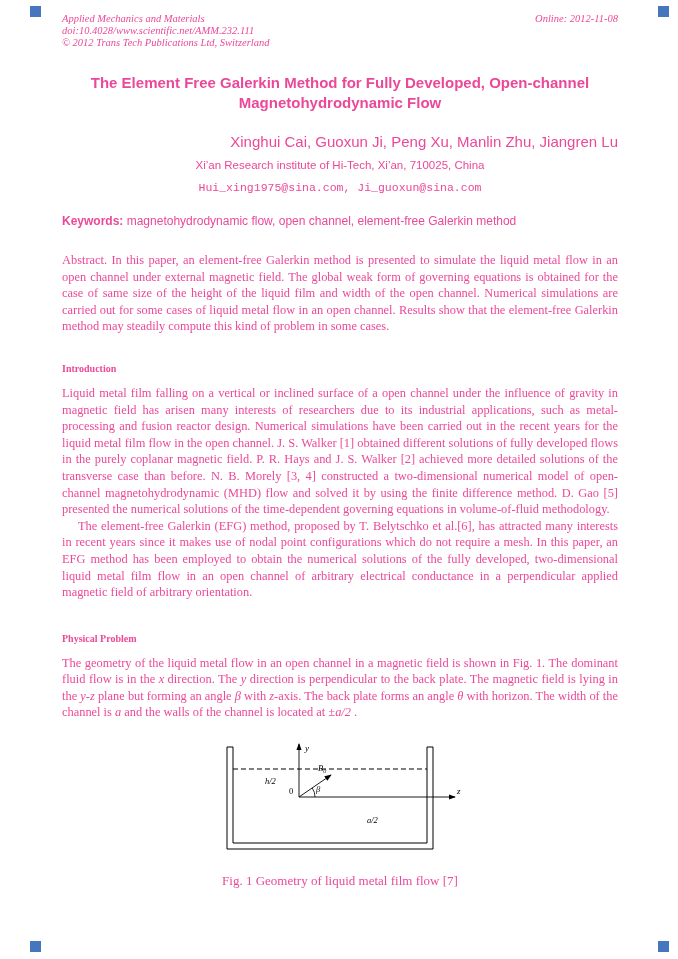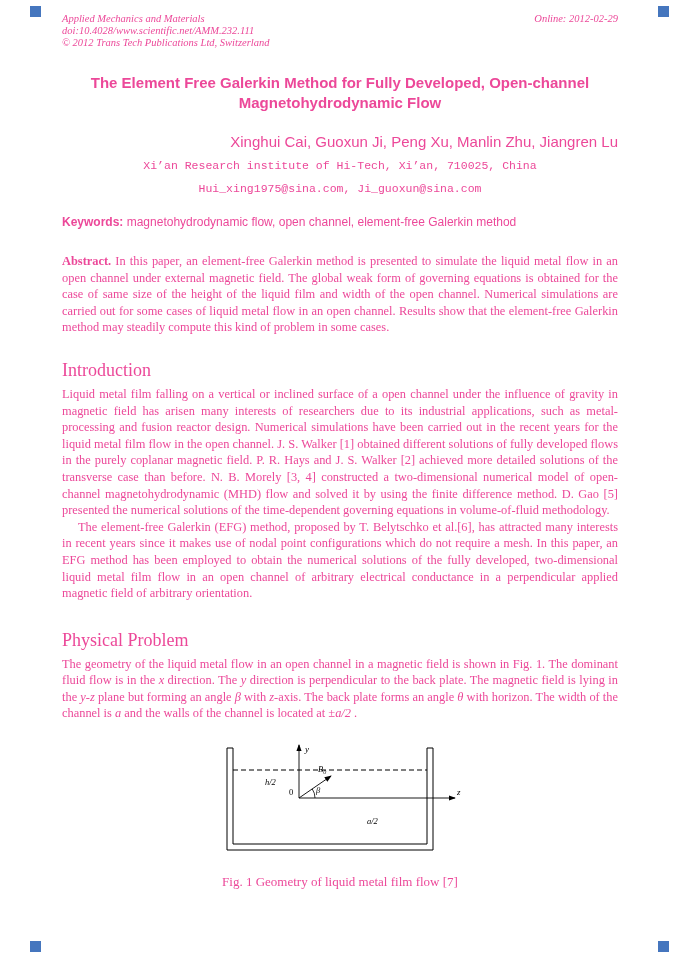--- a/index.html
+++ b/index.html
@@ -30,40 +30,40 @@
     font-family:"Liberation Sans", sans-serif;
     font-weight:bold; font-size:15px; line-height:20px;
     text-align:center;
   }
   .authors {
     margin-top:20px; text-align:right;
     font-family:"Liberation Sans", sans-serif; font-size:15px;
   }
   .affiliation {
     margin-top:9px; text-align:center;
-    font-family:Liberation Mono, monospace; font-size:11.5px;
+    font-family:Liberation Sans, sans-serif; font-size:11.5px;
   }
   .emails {
     margin-top:10px; text-align:center;
     font-family:Liberation Mono, monospace; font-size:11.5px;
   }
   .keywords {
     margin:20px 0 0 0;
     font-family:"Liberation Sans", sans-serif; font-size:12px;
   }
   .keywords b { font-weight:bold; }
 
   p.body, .abstract {
     margin:0; font-size:12.4px; line-height:16.6px; text-align:justify;
   }
   .abstract { margin-top:24px; }
-  .abstract b { font-weight:bold; }
+  .abstract b { font-weight:normal; }
 
   h2.sec {
-    margin:26px 0 8px 0; font-size:18px; font-weight:normal; line-height:16px;
+    margin:26px 0 8px 0; font-size:10px; font-weight:bold; line-height:16px;
   }
   h2.sec.pp { margin-top:30px; }
   p.body.indent { text-indent:16px; }
 
   figure { margin:16px 0 0 0; text-align:center; }
   figcaption { margin-top:10px; font-size:13px; }
   .diagram { display:inline-block; }
   .diagram text { font-family:"Liberation Serif", serif; }
 </style>
 </head>
@@ -74,21 +74,21 @@
   <div class="corner tl" style="background: rgb(69, 118, 190);"></div>
   <div class="corner tr" style="background: rgb(69, 118, 190);"></div>
   <div class="corner bl" style="background: rgb(69, 118, 190);"></div>
   <div class="corner br" style="background: rgb(69, 118, 190);"></div>
 
   <div class="content">
 
     <div class="hdr">
       <div class="hdr-row">
         <span>Applied Mechanics and Materials</span>
-        <span>Online: 2012-02-29</span>
+        <span>Online: 2012-11-08</span>
       </div>
       <div>doi:10.4028/www.scientific.net/AMM.232.111</div>
       <div>© 2012 Trans Tech Publications Ltd, Switzerland</div>
     </div>
 
     <div class="title">The Element Free Galerkin Method for Fully Developed, Open-channel Magnetohydrodynamic Flow</div>
 
     <div class="authors">Xinghui Cai, Guoxun Ji, Peng Xu, Manlin Zhu, Jiangren Lu</div>
 
     <div class="affiliation">Xi’an Research institute of Hi-Tech, Xi’an, 710025, China</div>

